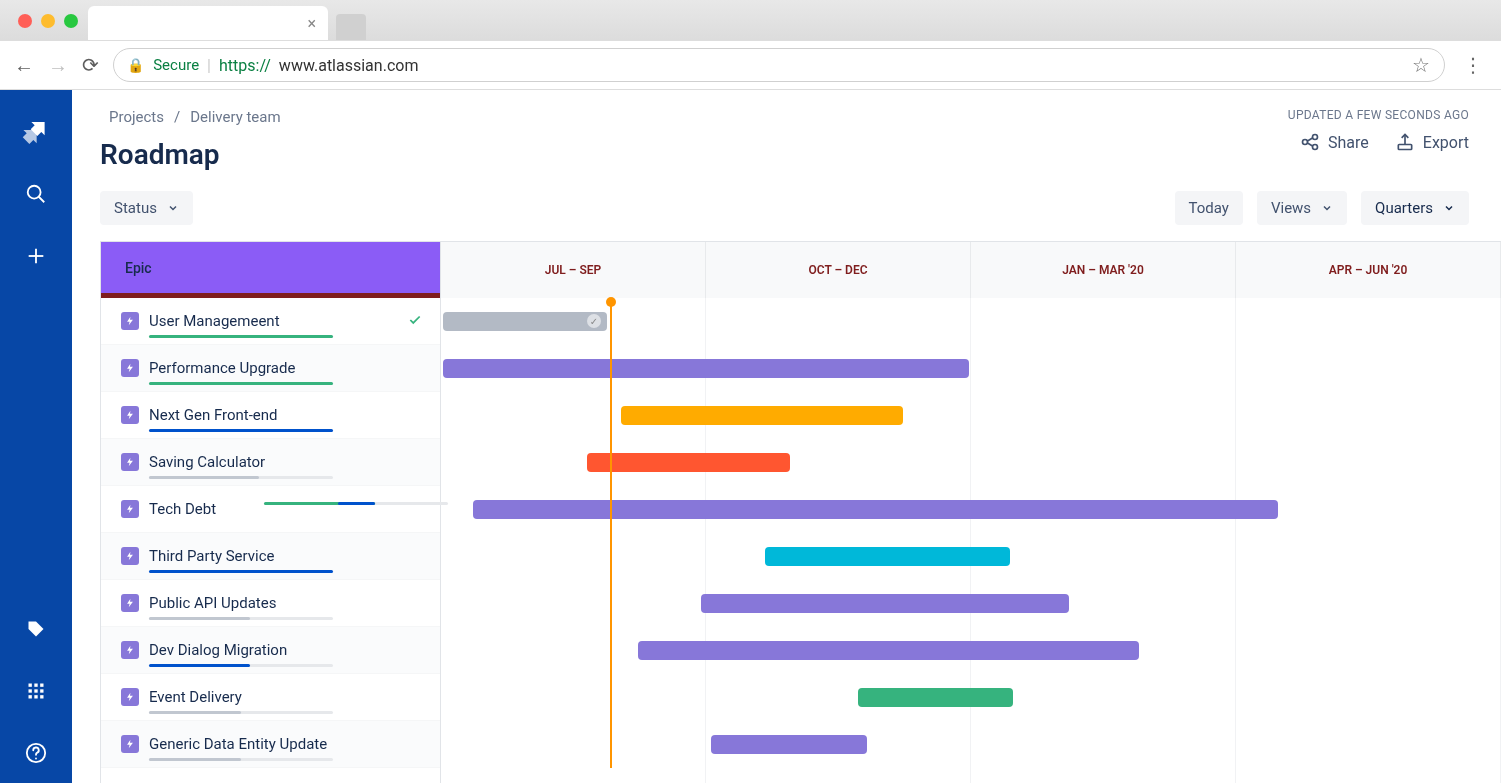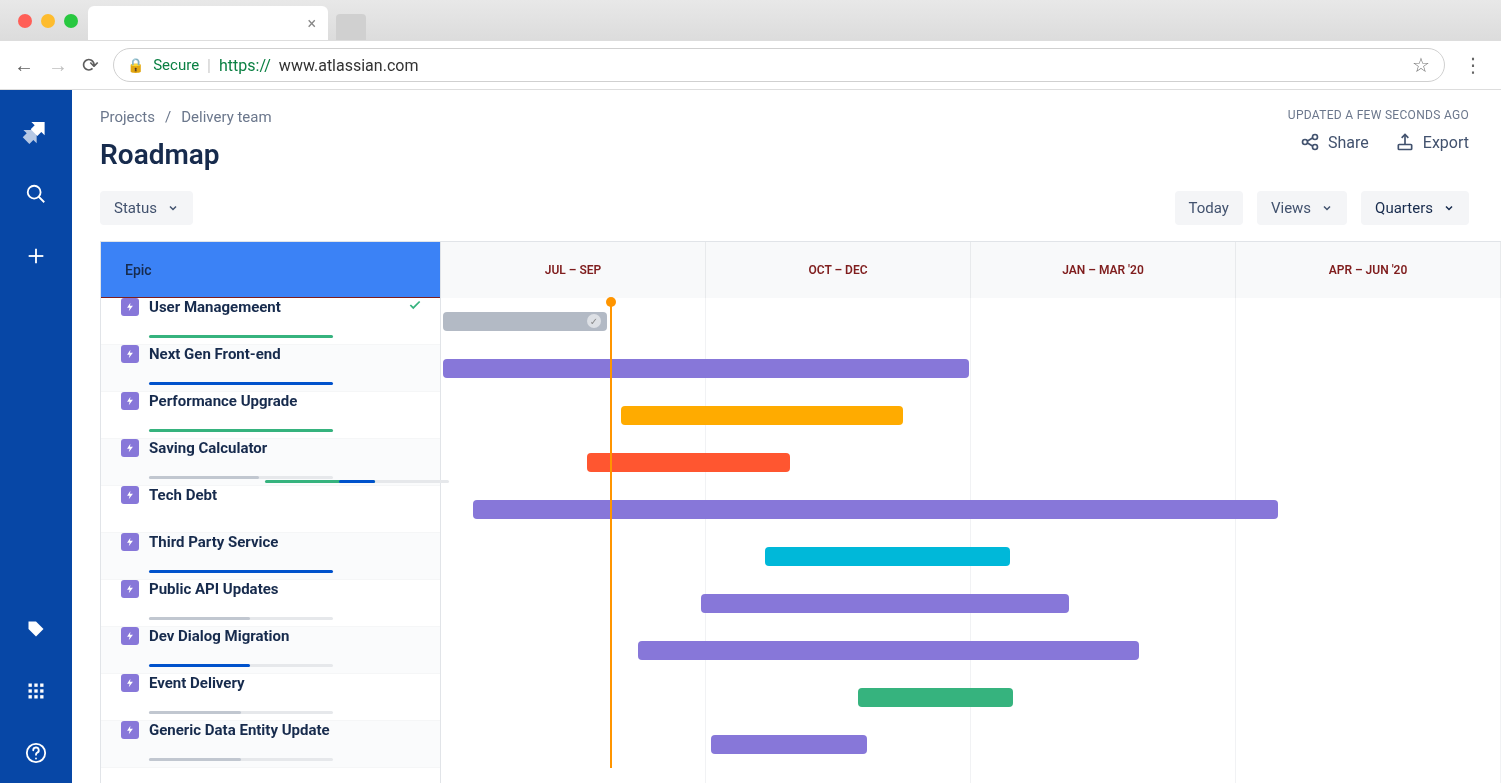--- a/index.html
+++ b/index.html
@@ -26,46 +26,46 @@
 .menu-dots{color:#666; font-size:20px; padding:0 4px;}
 
 
 .app { display:flex; height:693px; background:#fff; }
 .sidebar { width:72px; background:#0747A6; display:flex; flex-direction:column; align-items:center; padding-top:26px; gap:30px;}
 .sidebar .spacer{flex:1}
 .sb-btn{width:32px;height:32px; color:#fff; display:flex;align-items:center;justify-content:center; cursor:pointer;}
 .logo svg{width:30px;height:30px}
 
 .content{ flex:1; padding: 18px 0 0 28px; display:flex; flex-direction:column; overflow:hidden;}
-.breadcrumbs{ color:#6b778c; font-size:15px; display:flex; gap:10px; align-items:flex-end;}
+.breadcrumbs{ color:#6b778c; font-size:15px; display:flex; gap:10px; align-items:flex-end;margin-left:9px;}
 .breadcrumbs a{ color:#6b778c; text-decoration:none;}
 .header-row{ display:flex; align-items:center; margin-top:12px; padding-right:32px;}
 .title{ font-size:28px; font-weight:600; color:#172B4D;}
 .actions{ display:flex; gap:26px; align-items:center; margin-left:auto;}
 .act{ display:flex; align-items:center; gap:8px; color:#42526E; font-size:16px; cursor:pointer;}
 
 .toolbar{ display:flex; align-items:center; margin-top:20px; padding-right:32px;}
 .pill{ background:#f4f5f7; border-radius:4px; padding:8px 14px; display:flex; align-items:center; gap:10px; color:#42526E; font-size:15px; cursor:pointer;}
 .pill.bold-text{ color:#172B4D; font-weight:400;}
 .toolbar .right{ margin-left:auto; display:flex; gap:14px;}
 
 
 .roadmap{ margin-top:16px; border:1px solid #e1e4e8; border-right:none; border-bottom:none; display:flex; flex:1; overflow:hidden;}
 .epic-col{ width:340px; border-right:1px solid #e1e4e8; background:#fff; display:flex; flex-direction:column;}
 .timeline{ flex:1; position:relative; overflow:hidden;}
-.col-header{ height:56px; background:#3b82f6; display:flex; align-items:center; font-size:14px; color:#6b778c; font-weight:600; border-bottom:1px solid #7f1d1d;}
+.col-header{ height:56px; background:#8b5cf6; display:flex; align-items:center; font-size:14px; color:#6b778c; font-weight:600; border-bottom:5px solid #7f1d1d;}
 .epic-col .col-header{ padding-left:24px; color:#172B4D; font-weight:500;}
 .timeline-header{ display:flex; height:56px;}
 .q{ flex:1; border-right:1px solid #e8eaec; display:flex; align-items:center; justify-content:center; background:#f8f9fa; color:#7f1d1d; font-size:12px; font-weight:600;}
 
 .vgrid{ position:absolute; top:56px; bottom:0; left:0; right:0; display:flex;}
 .vgrid div{flex:1; border-right:1px solid #f1f2f4;}
 
 .rows{ position:relative;}
-.row{ height:47px; display:flex; padding-left:20px; border-bottom:1px solid #f5f6f7;font-weight:bold;}
+.row{ height:47px; display:flex; align-items:center; padding-left:20px; border-bottom:1px solid #f5f6f7;}
 .row:nth-child(even){ background:#fafbfc;}
 .epic-ico{ width:18px; height:18px; background:#8777D9; border-radius:3px; display:flex; align-items:center; justify-content:center; margin-right:10px; color:#fff;}
 .epic-ico svg{width:10px;height:10px}
 .epic-name{ font-size:15px; color:#172B4D; position:relative;}
 .progress{ position:absolute; bottom:6px; left:48px; height:3px; border-radius:2px; background:#e6e8eb; width:184px;}
 .progress .fill{ height:100%; border-radius:2px;}
 .check{ margin-left:auto; margin-right:18px; color:#36B37E;}
 
 .bars{ position:absolute; top:56px; left:0; right:0;}
 .bar-row{ height:47px; position:relative;}
@@ -237,34 +237,34 @@
               <div class="progress">
                 <div class="fill" style="width: 100%; background: rgb(54, 179, 126);"></div>
               </div>
             </div>
             <div class="row" style="position: relative;">
               <div class="epic-ico">
                 <svg viewBox="0 0 24 24" fill="#fff">
                   <path d="M13 2 L5 14 L11 14 L9 22 L19 9 L12 9 Z"></path>
                 </svg>
               </div>
+              <div class="epic-name">Performance Upgrade</div>
+              <div class="progress">
+                <div class="fill" style="width: 100%; background: rgb(54, 179, 126);"></div>
+              </div>
+            </div>
+            <div class="row" style="position: relative;">
+              <div class="epic-ico">
+                <svg viewBox="0 0 24 24" fill="#fff">
+                  <path d="M13 2 L5 14 L11 14 L9 22 L19 9 L12 9 Z"></path>
+                </svg>
+              </div>
               <div class="epic-name">Next Gen Front-end</div>
               <div class="progress">
                 <div class="fill" style="width: 100%; background: rgb(0, 82, 204);"></div>
-              </div>
-            </div>
-            <div class="row" style="position: relative;">
-              <div class="epic-ico">
-                <svg viewBox="0 0 24 24" fill="#fff">
-                  <path d="M13 2 L5 14 L11 14 L9 22 L19 9 L12 9 Z"></path>
-                </svg>
-              </div>
-              <div class="epic-name">Performance Upgrade</div>
-              <div class="progress">
-                <div class="fill" style="width: 100%; background: rgb(54, 179, 126);"></div>
               </div>
             </div>
             <div class="row" style="position: relative;">
               <div class="epic-ico">
                 <svg viewBox="0 0 24 24" fill="#fff">
                   <path d="M13 2 L5 14 L11 14 L9 22 L19 9 L12 9 Z"></path>
                 </svg>
               </div>
               <div class="epic-name">Saving Calculator</div>
               <div class="progress">

